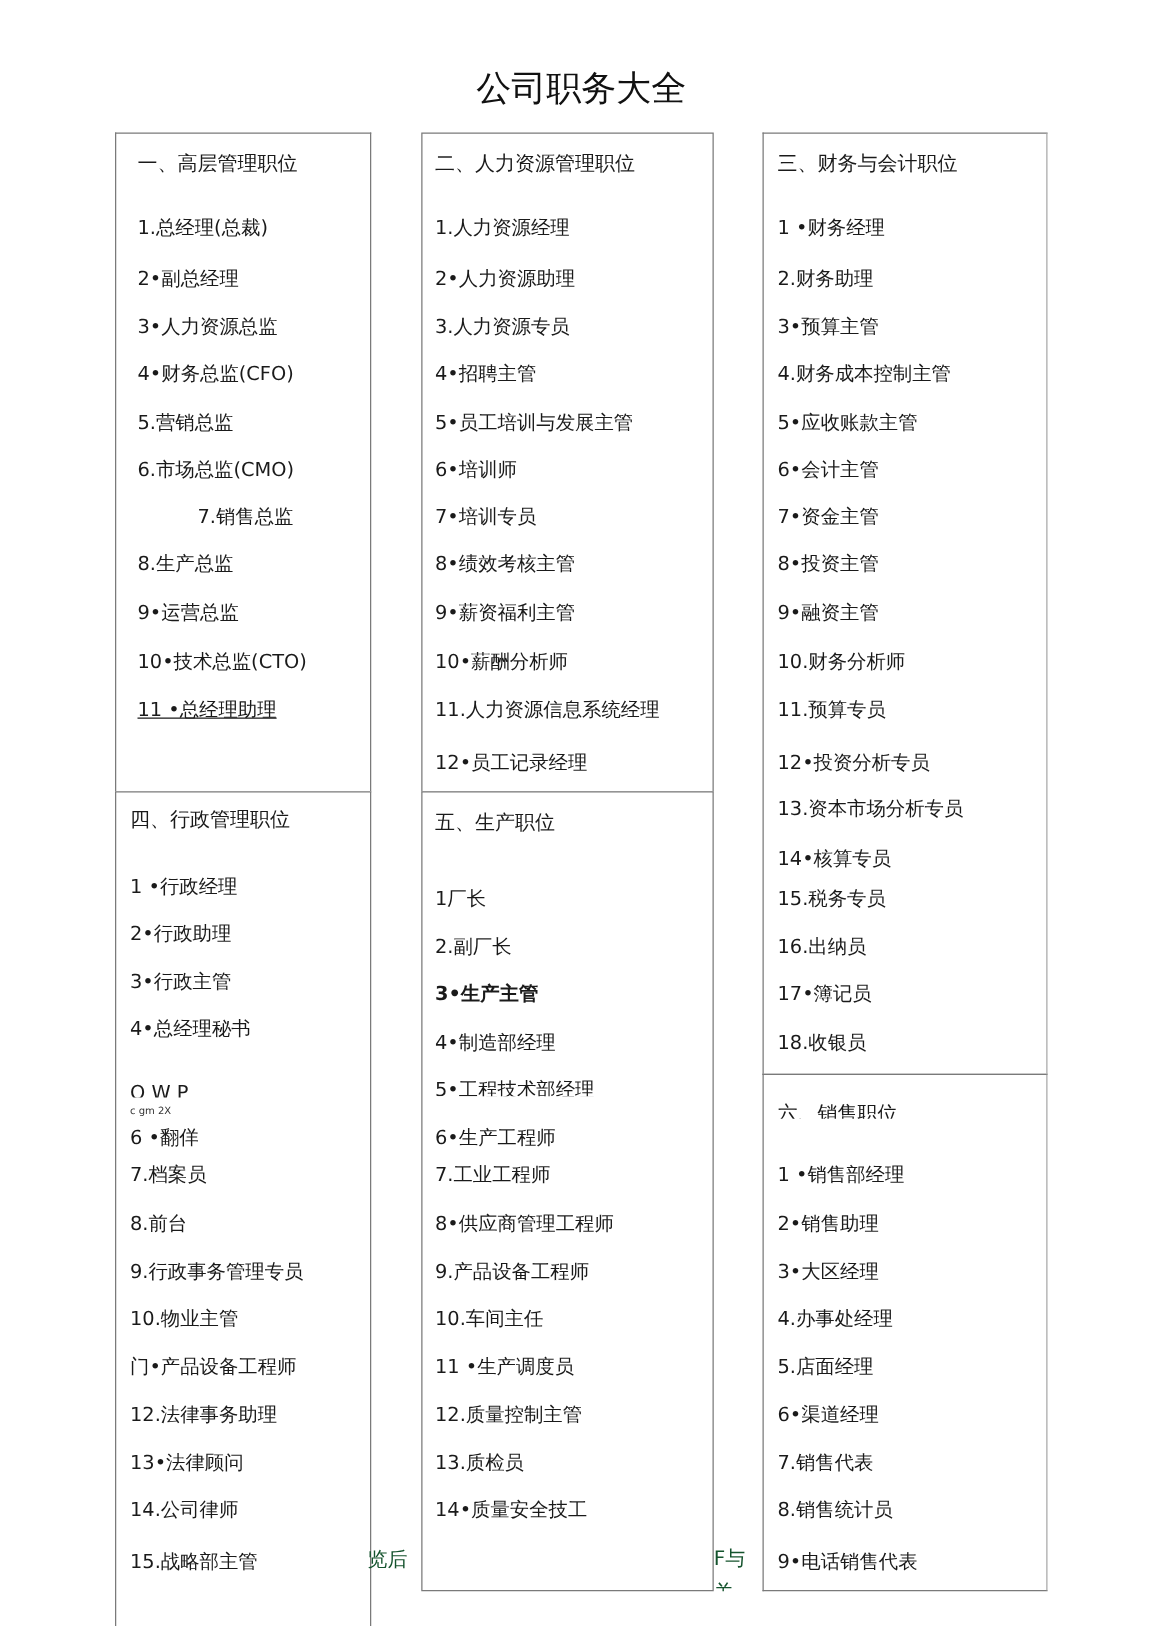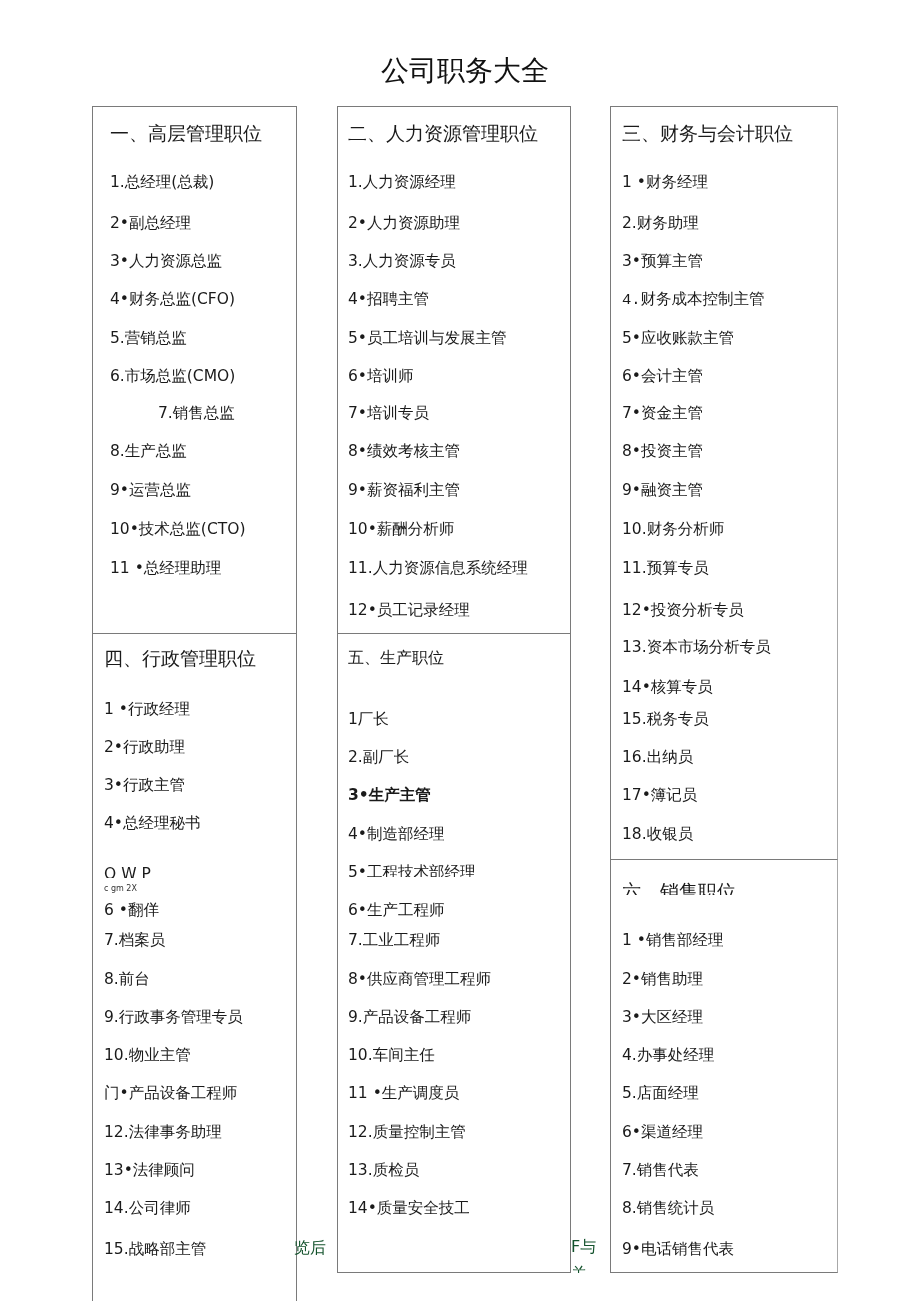--- a/index.html
+++ b/index.html
@@ -1,21 +1,21 @@
 <!DOCTYPE html>
 <html><head>
 <meta charset="utf-8">
 <style>
   html, body { margin:0; padding:0; background:#ffffff; }
   body { width:920px; height:1301px; position:relative; overflow:hidden;
          font-family:"DejaVu Sans","Liberation Sans",sans-serif; color:#1a1a1a; }
   .title { position:absolute; top:52px; left:0; width:930px; text-align:center;
            font-size:28px; color:#111; letter-spacing:0px; }
   .box { position:absolute; border:1px solid #7a7a7a; box-sizing:border-box; background:#fff; }
-  .sec-h { position:absolute; font-size:19px; color:#1a1a1a; white-space:nowrap; }
+  .sec-h { position:absolute; font-size:16px; color:#1a1a1a; white-space:nowrap; }
   .item { position:absolute; font-size:15.5px; color:#1a1a1a; white-space:nowrap; }
   .clip { overflow:hidden; }
   .noise-small { position:absolute; font-size:8px; color:#333; white-space:nowrap; }
   .purple { position:absolute; font-size:16px; color:#14532d; white-space:nowrap; }
 </style>
 </head>
 <body>
 
 <div class="title">公司职务大全</div>
 
@@ -24,21 +24,21 @@
 <div class="item" style="left:110px;top:172px;">1.总经理(总裁)</div>
 <div class="item" style="left:110px;top:213px;">2•副总经理</div>
 <div class="item" style="left:110px;top:251px;">3•人力资源总监</div>
 <div class="item" style="left:110px;top:289px;">4•财务总监(CFO)</div>
 <div class="item" style="left:110px;top:328px;">5.营销总监</div>
 <div class="item" style="left:110px;top:366px;">6.市场总监(CMO)</div>
 <div class="item" style="left:110px;top:403px;margin-left:48px;">7.销售总监</div>
 <div class="item" style="left:110px;top:441px;">8.生产总监</div>
 <div class="item" style="left:110px;top:480px;">9•运营总监</div>
 <div class="item" style="left:110px;top:519px;">10•技术总监(CTO)</div>
-<div class="item" style="left:110px;top:558px;">11 •总经理助理</div>
+<div class="item" style="left:110px;top:558px;text-decoration:underline;">11 •总经理助理</div>
 
 <div class="box" style="left:92px;top:633px;width:205px;height:680px;"></div>
 <div class="sec-h" style="left:104px;top:646px;">四、行政管理职位</div>
 <div class="item" style="left:104px;top:699px;">1 •行政经理</div>
 <div class="item" style="left:104px;top:737px;">2•行政助理</div>
 <div class="item" style="left:104px;top:775px;">3•行政主管</div>
 <div class="item" style="left:104px;top:813px;">4•总经理秘书</div>
 <div class="item clip" style="left:104px;top:864px;height:14px;line-height:20px;text-align:right;">O W P</div>
 <div class="noise-small" style="left:104px;top:884px;">c gm 2X</div>
 <div class="item" style="left:104px;top:900px;">6 •翻佯</div>
@@ -87,21 +87,21 @@
 <div class="item" style="left:348px;top:1198px;">14•质量安全技工</div>
 
 <div class="purple" style="left:571px;top:1237px;">F与</div>
 <div class="purple clip" style="left:571px;top:1263px;height:10px;line-height:22px;">关</div>
 
 <div class="box" style="left:610px;top:106px;width:228px;height:754px;border-right-color:#a8a8a8;"></div>
 <div class="sec-h" style="left:622px;top:121px;">三、财务与会计职位</div>
 <div class="item" style="left:622px;top:172px;">1 •财务经理</div>
 <div class="item" style="left:622px;top:213px;">2.财务助理</div>
 <div class="item" style="left:622px;top:251px;">3•预算主管</div>
-<div class="item" style="left:622px;top:289px;font-family:Liberation Mono, monospace;">4.财务成本控制主管</div>
+<div class="item" style="left:622px;top:289px;">4.财务成本控制主管</div>
 <div class="item" style="left:622px;top:328px;">5•应收账款主管</div>
 <div class="item" style="left:622px;top:366px;">6•会计主管</div>
 <div class="item" style="left:622px;top:403px;">7•资金主管</div>
 <div class="item" style="left:622px;top:441px;">8•投资主管</div>
 <div class="item" style="left:622px;top:480px;">9•融资主管</div>
 <div class="item" style="left:622px;top:519px;">10.财务分析师</div>
 <div class="item" style="left:622px;top:558px;">11.预算专员</div>
 <div class="item" style="left:622px;top:600px;">12•投资分析专员</div>
 <div class="item" style="left:622px;top:637px;">13.资本市场分析专员</div>
 <div class="item" style="left:622px;top:677px;">14•核算专员</div>

